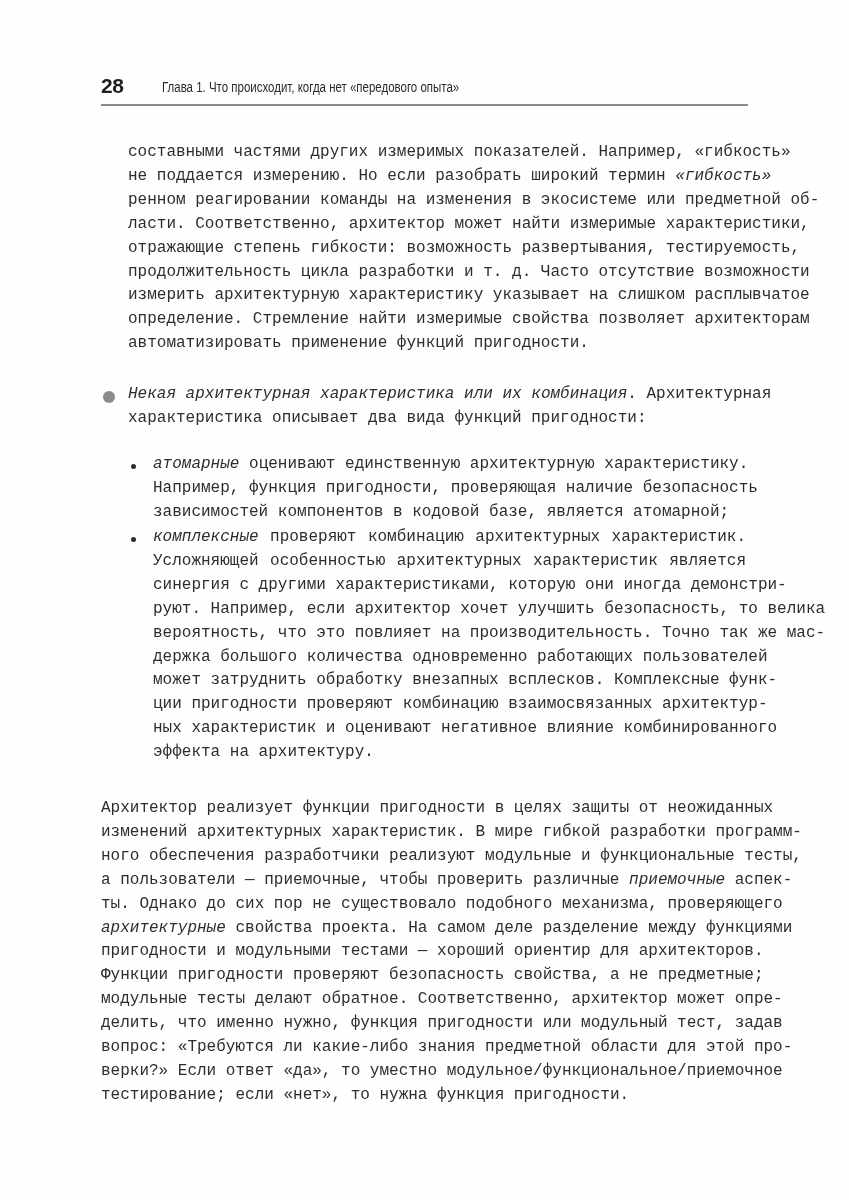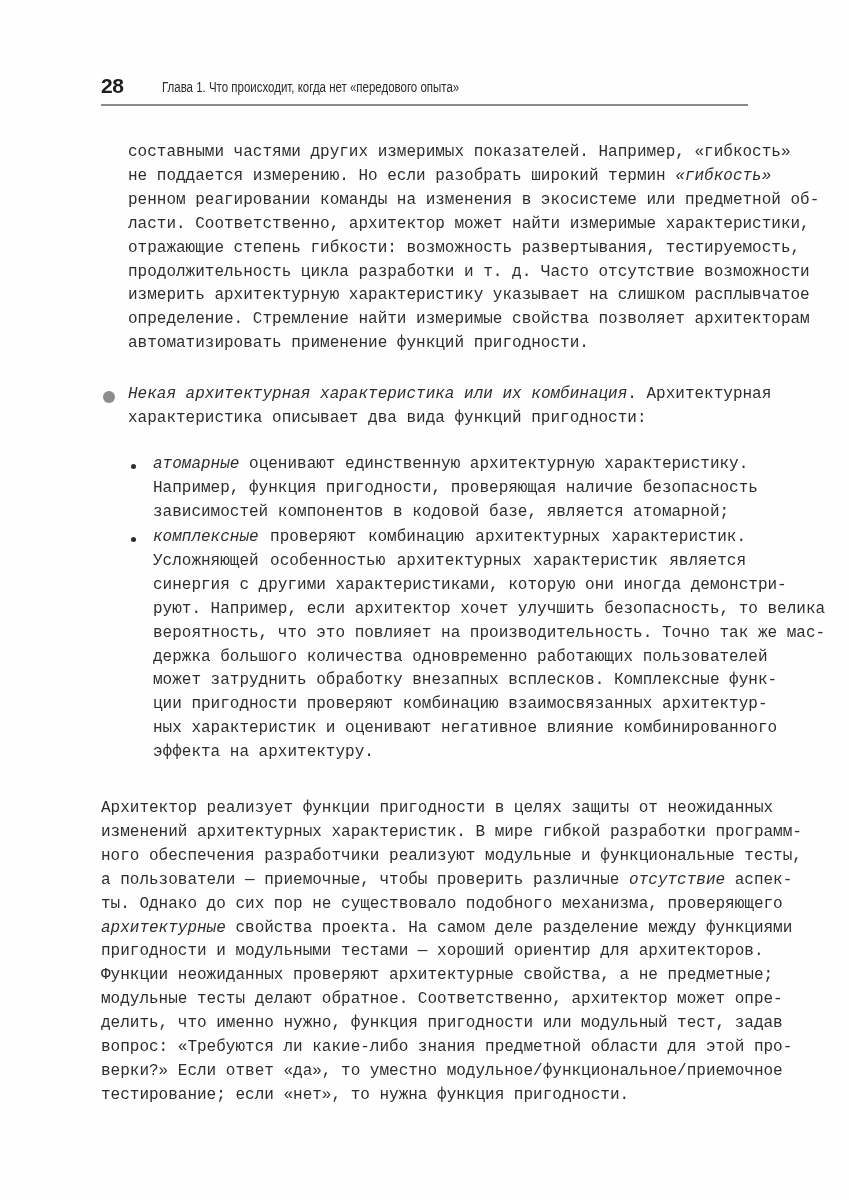--- a/index.html
+++ b/index.html
@@ -71,25 +71,25 @@
     <span class="line"><span style="white-space: nowrap;">может затруднить обработку внезапных всплесков. Комплексные функ-</span></span>
     <span class="line"><span style="white-space: nowrap;">ции пригодности проверяют комбинацию взаимосвязанных архитектур-</span></span>
     <span class="line"><span style="white-space: nowrap;">ных характеристик и оценивают негативное влияние комбинированного</span></span>
     <span class="line last">эффекта на архитектуру.</span>
   </div>
 
   <div class="block b5 body-text">
     <span class="line"><span style="white-space: nowrap;">Архитектор реализует функции пригодности в целях защиты от неожиданных</span></span>
     <span class="line"><span style="white-space: nowrap;">изменений архитектурных характеристик. В мире гибкой разработки программ-</span></span>
     <span class="line"><span style="white-space: nowrap;">ного обеспечения разработчики реализуют модульные и функциональные тесты,</span></span>
-    <span class="line" style="letter-spacing: -0.000217014px;"><span style="white-space: nowrap;"><span>а пользователи — приемочные, чтобы проверить различные </span><i>отсутствие</i><span> аспек-</span></span></span>
+    <span class="line" style="letter-spacing: -0.000217014px;"><span style="white-space: nowrap;"><span>а пользователи — приемочные, чтобы проверить различные </span><i>приемочные</i><span> аспек-</span></span></span>
     <span class="line"><span style="white-space: nowrap;">ты. Однако до сих пор не существовало подобного механизма, проверяющего</span></span>
     <span class="line"><span style="white-space: nowrap;"><i>архитектурные</i><span> свойства проекта. На самом деле разделение между функциями</span></span></span>
     <span class="line"><span style="white-space: nowrap;">пригодности и модульными тестами — хороший ориентир для архитекторов.</span></span>
-    <span class="line"><span style="white-space: nowrap;">Функции неожиданных проверяют архитектурные свойства, а не предметные;</span></span>
+    <span class="line"><span style="white-space: nowrap;">Функции пригодности проверяют безопасность свойства, а не предметные;</span></span>
     <span class="line"><span style="white-space: nowrap;">модульные тесты делают обратное. Соответственно, архитектор может опре-</span></span>
     <span class="line"><span style="white-space: nowrap;">делить, что именно нужно, функция пригодности или модульный тест, задав</span></span>
     <span class="line"><span style="white-space: nowrap;">вопрос: «Требуются ли какие-либо знания предметной области для этой про-</span></span>
     <span class="line"><span style="white-space: nowrap;">верки?» Если ответ «да», то уместно модульное/функциональное/приемочное</span></span>
     <span class="line last">тестирование; если «нет», то нужна функция пригодности.</span>
   </div>
 
 </div>
 
 </body></html>

